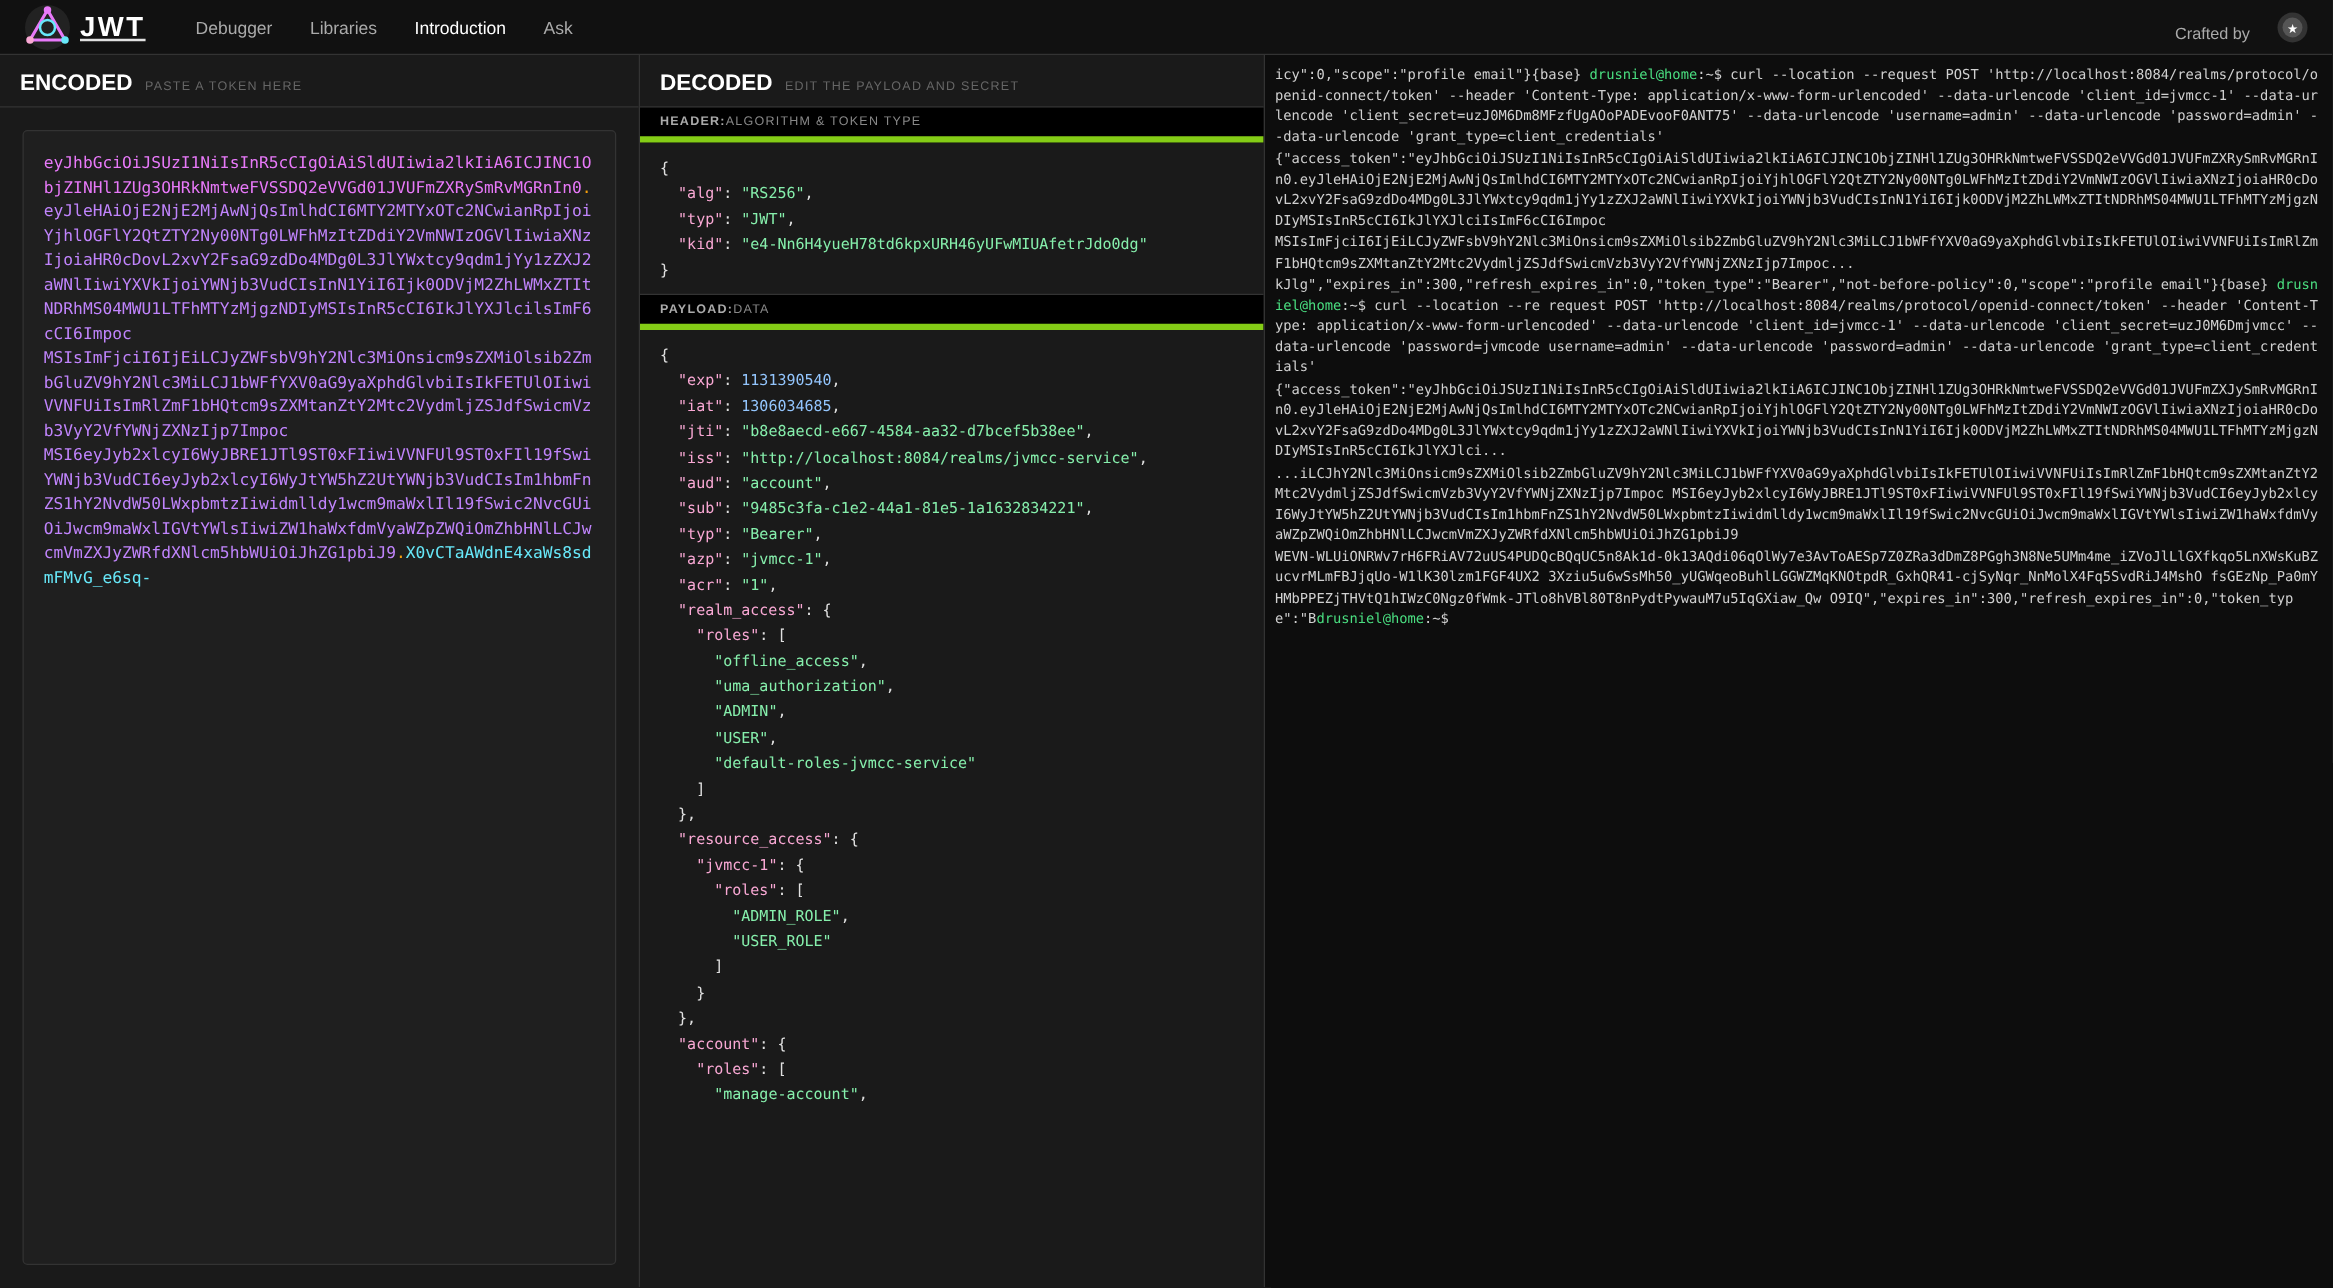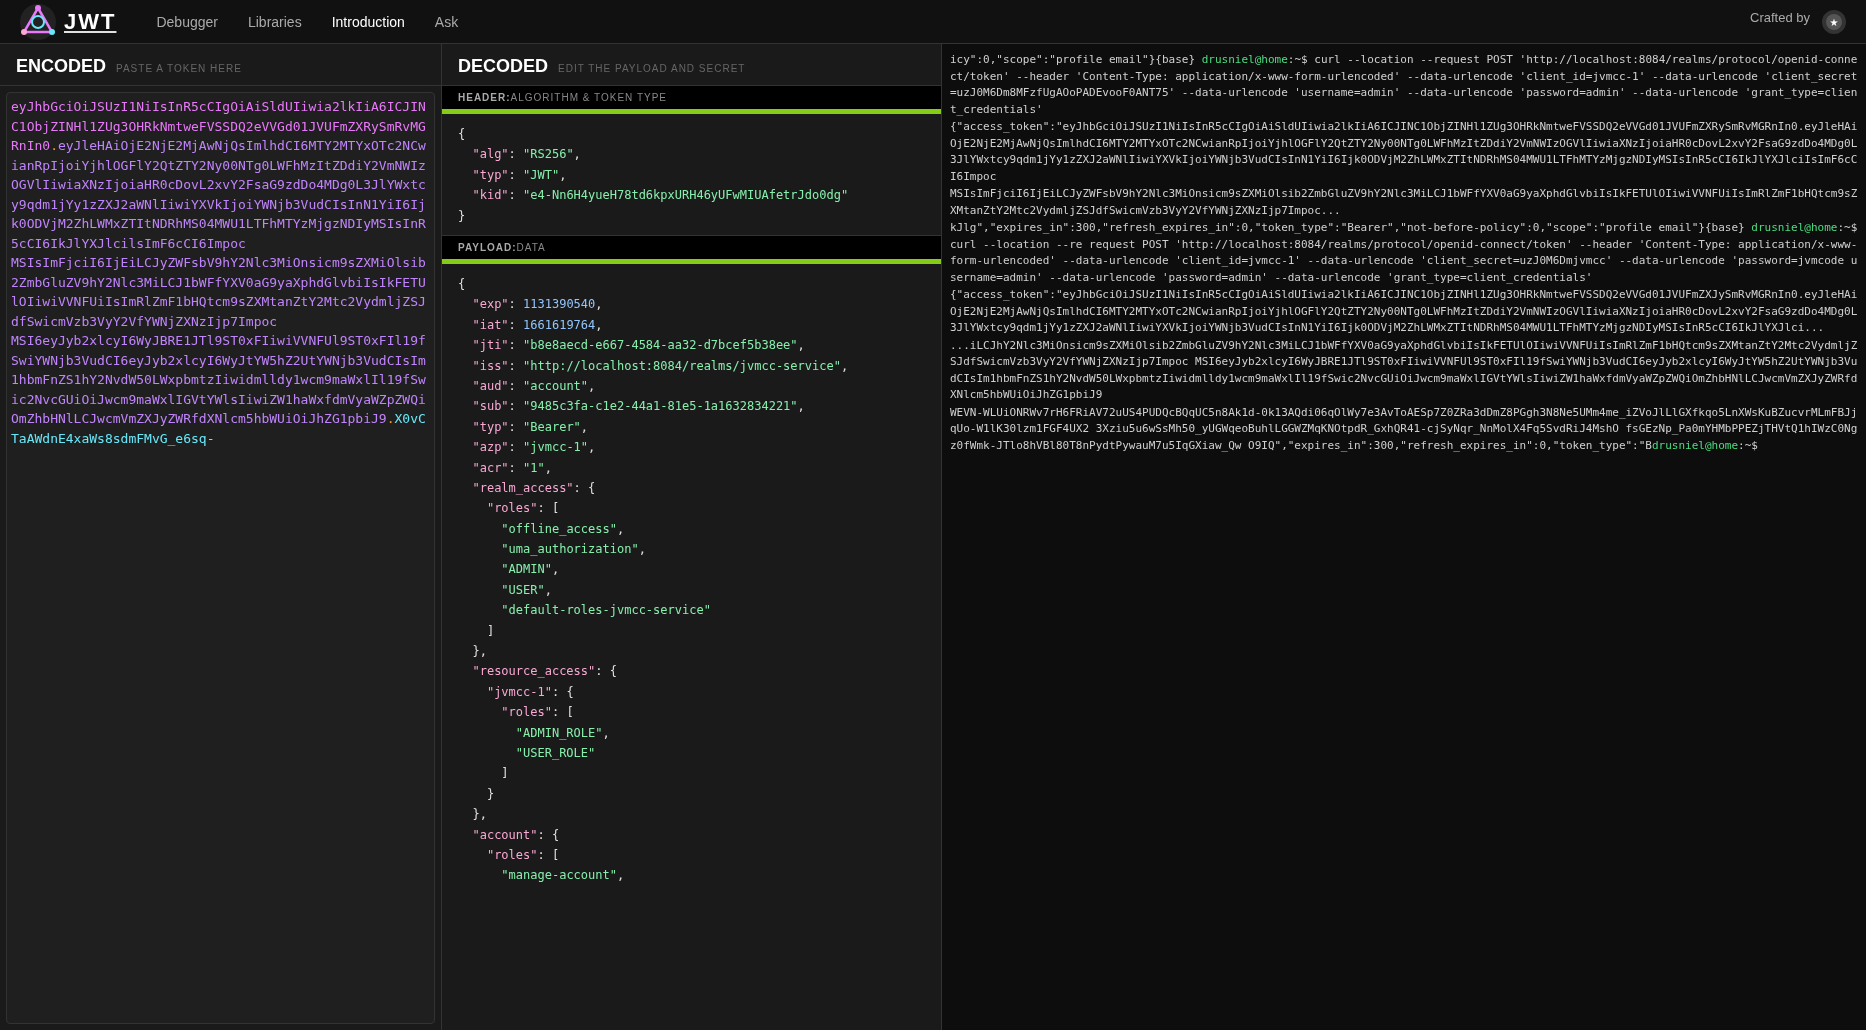--- a/index.html
+++ b/index.html
@@ -50,22 +50,22 @@
     .nav-link {
       color: #aaa;
       font-size: 14px;
       cursor: pointer;
       font-family: sans-serif;
       text-decoration: none;
     }
     .nav-link.active { color: #fff; }
     .crafted-by {
       display: flex;
-      align-items: flex-start;
-      gap: 12px;
+      align-items: flex-end;
+      gap: 22px;
       color: #aaa;
       font-size: 13px;
       font-family: sans-serif;
     }
     .crafted-icon {
       width: 24px;
       height: 24px;
       background: #333;
       border-radius: 50%;
       display: flex;
@@ -76,21 +76,21 @@
 
     
     .main-content {
       display: flex;
       flex: 1;
       overflow: hidden;
     }
 
     
     .encoded-panel {
-      width: 442px;
+      width: 512px;
       flex-shrink: 0;
       background: #1a1a1a;
       border-right: 1px solid #333;
       display: flex;
       flex-direction: column;
       overflow: hidden;
     }
     .panel-header {
       display: flex;
       align-items: baseline;
@@ -107,25 +107,25 @@
       text-transform: uppercase;
     }
     .panel-subtitle {
       font-size: 10px;
       color: #666;
       font-family: sans-serif;
       text-transform: uppercase;
       letter-spacing: 1px;
     }
     .encoded-content {
-      padding: 4px;
+      padding: 16px;
       overflow-y: auto;
       flex: 1;
       background: #1f1f1f;
-      margin: 6px;
+      margin: 18px;
       border-radius: 4px;
       border: 1px solid #333;
       font-size: 13px;
       line-height: 1.5;
       word-break: break-all;
     }
     .token-red { color: #e879f9; }
     .token-purple { color: #c084fc; }
     .token-cyan { color: #67e8f9; }
     .token-dot { color: #f59e0b; }
@@ -265,21 +265,21 @@
       </div>
 
       <div class="payload-section">
         <div class="section-header">
           <span class="section-label-bold">PAYLOAD:</span>
           <span>DATA</span>
         </div>
         <div class="section-content" style="flex:1;overflow-y:auto;">
           <span class="json-bracket">{</span><br>
           &nbsp;&nbsp;<span class="json-key">"exp"</span><span class="json-punct">: </span><span class="json-number">1131390540</span><span class="json-punct">,</span><br>
-          &nbsp;&nbsp;<span class="json-key">"iat"</span><span class="json-punct">: </span><span class="json-number">1661619764</span><span class="json-punct">,</span><br>
+          &nbsp;&nbsp;<span class="json-key">"iat"</span><span class="json-punct">: </span><span class="json-number">1306034685</span><span class="json-punct">,</span><br>
           &nbsp;&nbsp;<span class="json-key">"jti"</span><span class="json-punct">: </span><span class="json-string">"b8e8aecd-e667-4584-aa32-d7bcef5b38ee"</span><span class="json-punct">,</span><br>
           &nbsp;&nbsp;<span class="json-key">"iss"</span><span class="json-punct">: </span><span class="json-string">"http://localhost:8084/realms/jvmcc-service"</span><span class="json-punct">,</span><br>
           &nbsp;&nbsp;<span class="json-key">"aud"</span><span class="json-punct">: </span><span class="json-string">"account"</span><span class="json-punct">,</span><br>
           &nbsp;&nbsp;<span class="json-key">"sub"</span><span class="json-punct">: </span><span class="json-string">"9485c3fa-c1e2-44a1-81e5-1a1632834221"</span><span class="json-punct">,</span><br>
           &nbsp;&nbsp;<span class="json-key">"typ"</span><span class="json-punct">: </span><span class="json-string">"Bearer"</span><span class="json-punct">,</span><br>
           &nbsp;&nbsp;<span class="json-key">"azp"</span><span class="json-punct">: </span><span class="json-string">"jvmcc-1"</span><span class="json-punct">,</span><br>
           &nbsp;&nbsp;<span class="json-key">"acr"</span><span class="json-punct">: </span><span class="json-string">"1"</span><span class="json-punct">,</span><br>
           &nbsp;&nbsp;<span class="json-key">"realm_access"</span><span class="json-punct">: {</span><br>
           &nbsp;&nbsp;&nbsp;&nbsp;<span class="json-key">"roles"</span><span class="json-punct">: [</span><br>
           &nbsp;&nbsp;&nbsp;&nbsp;&nbsp;&nbsp;<span class="json-string">"offline_access"</span><span class="json-punct">,</span><br>

